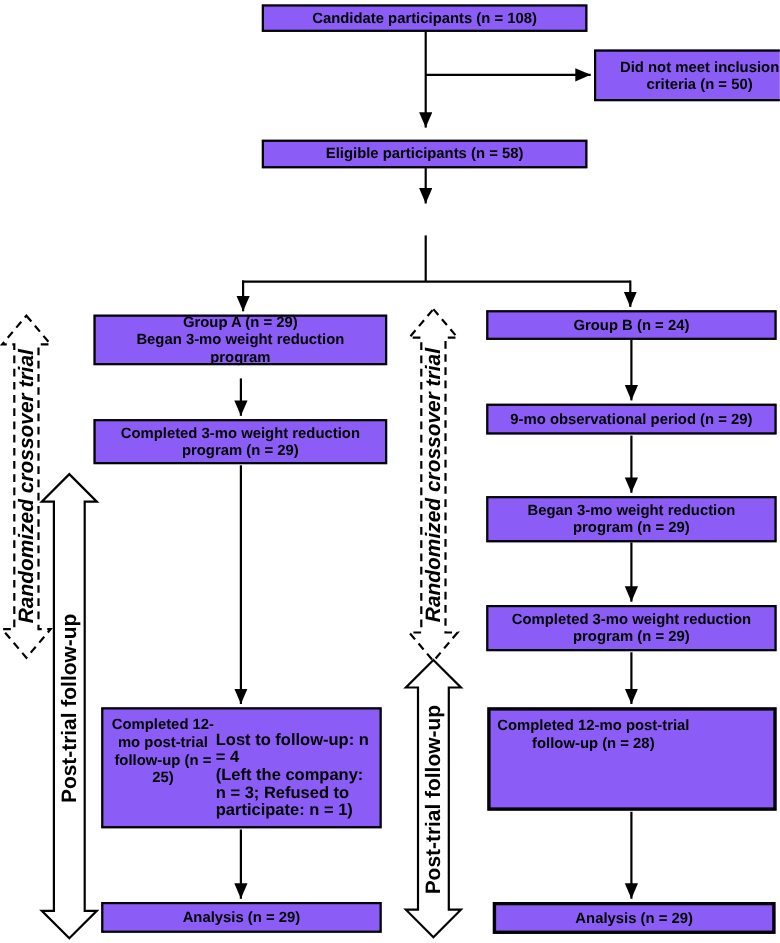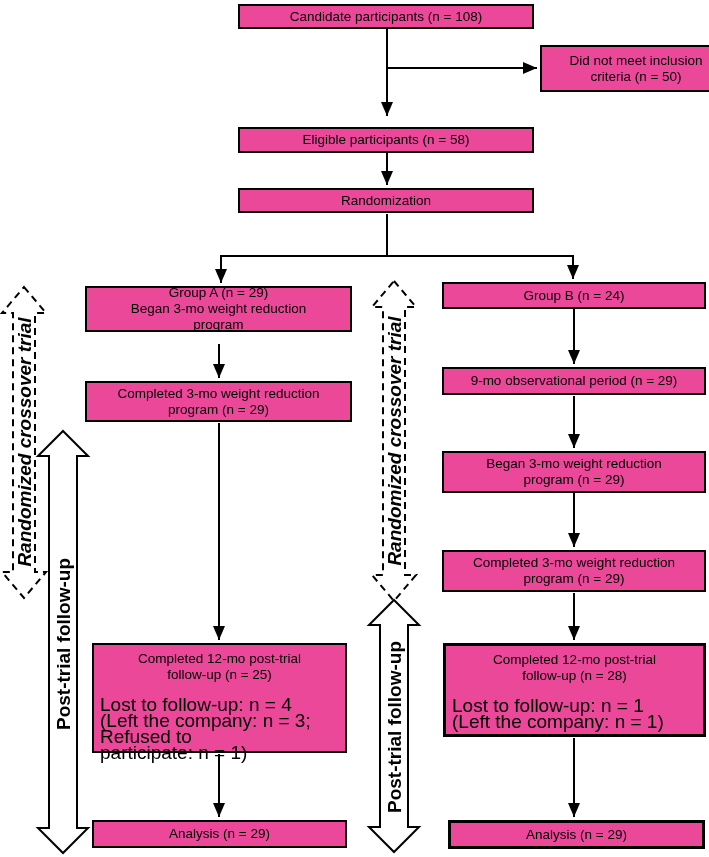--- a/index.html
+++ b/index.html
@@ -9,42 +9,42 @@
     height: 857px;
     background: #ffffff;
     font-family: "Liberation Sans", sans-serif;
     color: #000;
     overflow: hidden;
   }
   .layer-svg { position: absolute; left: 0; top: 0; z-index: 1; }
   .box {
     position: absolute;
     box-sizing: border-box;
-    background: #ec4899;
+    background: #8b5cf6;
     border: 2px solid #000;
     z-index: 2;
     display: flex;
     align-items: center;
     justify-content: center;
     text-align: center;
-    font-weight: normal;
+    font-weight: bold;
     font-size: 13.5px;
     line-height: 16px;
     white-space: pre-line;
     padding: 2px 4px;
   }
   .box.thick { border-width: 3px; }
   .box.detail {
-    flex-direction: column;
+    flex-direction: row;
     justify-content: flex-start;
     align-items: stretch;
     padding: 6px 6px 4px 6px;
   }
   .box.detail .detail-title { text-align: center; white-space: pre-line; }
-  .box.detail .detail-note  { text-align: left; white-space: pre-line; margin-top: 14px; font-size: 19px; }
+  .box.detail .detail-note  { text-align: left; white-space: pre-line; margin-top: 14px; font-size: 15px; }
   .vlabel {
     position: absolute;
     z-index: 3;
     font-weight: bold;
     white-space: nowrap;
     transform: translate(-50%, -50%) rotate(-90deg);
   }
   .vlabel.crossover { font-size: 19px; font-style: italic; }
   .vlabel.followup  { font-size: 19px; }
 </style>
@@ -81,21 +81,20 @@
       <line x1="574" y1="493" x2="574" y2="547" marker-end="url(#ah)"></line>
       <line x1="574" y1="593" x2="574" y2="640" marker-end="url(#ah)"></line>
       <line x1="574" y1="738" x2="574" y2="817" marker-end="url(#ah)"></line>
     </g>
   </svg>
 
   <div class="box" style="left:238px; top:4px;   width:296px; height:25px;">Candidate participants (n = 108)</div>
   <div class="box" style="left:540px; top:45px;  width:192px; height:47px;">Did not meet inclusion
 criteria (n = 50)</div>
   <div class="box" style="left:238px; top:127px; width:296px; height:26px;">Eligible participants (n = 58)</div>
-  <div class="box" style="left:238px; top:188px; width:296px; height:25px;">Randomization</div>
 
   <div class="box" style="left:85px; top:286px; width:267px; height:46px;">Group A (n = 29)
 Began 3-mo weight reduction
 program</div>
   <div class="box" style="left:85px; top:381px; width:267px; height:41px;">Completed 3-mo weight reduction
 program (n = 29)</div>
   <div class="box detail" style="left:92px; top:643px; width:255px; height:110px;">
     <div class="detail-title">Completed 12-mo post-trial
 follow-up (n = 25)</div>
     <div class="detail-note">Lost to follow-up: n = 4
@@ -106,22 +105,20 @@
 
   <div class="box" style="left:442px; top:282px; width:264px; height:27px;">Group B (n = 24)</div>
   <div class="box" style="left:442px; top:367px; width:264px; height:28px;">9-mo observational period (n = 29)</div>
   <div class="box" style="left:442px; top:451px; width:264px; height:42px;">Began 3-mo weight reduction
 program (n = 29)</div>
   <div class="box" style="left:442px; top:550px; width:264px; height:42px;">Completed 3-mo weight reduction
 program (n = 29)</div>
   <div class="box detail thick" style="left:443px; top:643px; width:263px; height:94px;">
     <div class="detail-title">Completed 12-mo post-trial
 follow-up (n = 28)</div>
-    <div class="detail-note">Lost to follow-up: n = 1
-(Left the company: n = 1)</div>
   </div>
   <div class="box thick" style="left:448px; top:820px; width:257px; height:29px;">Analysis (n = 29)</div>
 
   <div class="vlabel crossover" style="left:25px; top:442px;">Randomized crossover trial</div>
   <div class="vlabel followup" style="left:64px; top:644px;">Post-trial follow-up</div>
   <div class="vlabel crossover" style="left:395px; top:441px;">Randomized crossover trial</div>
   <div class="vlabel followup" style="left:395px; top:727px;">Post-trial follow-up</div>
 
 </div>
 

